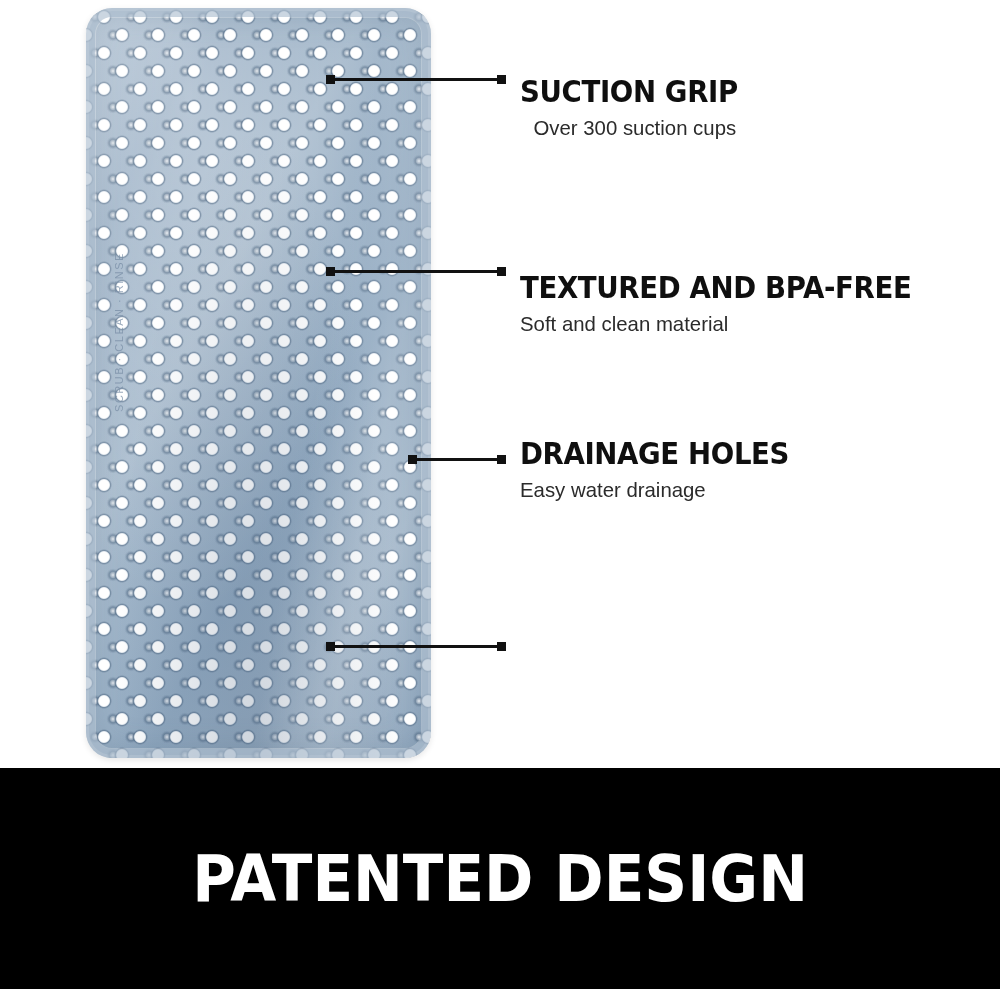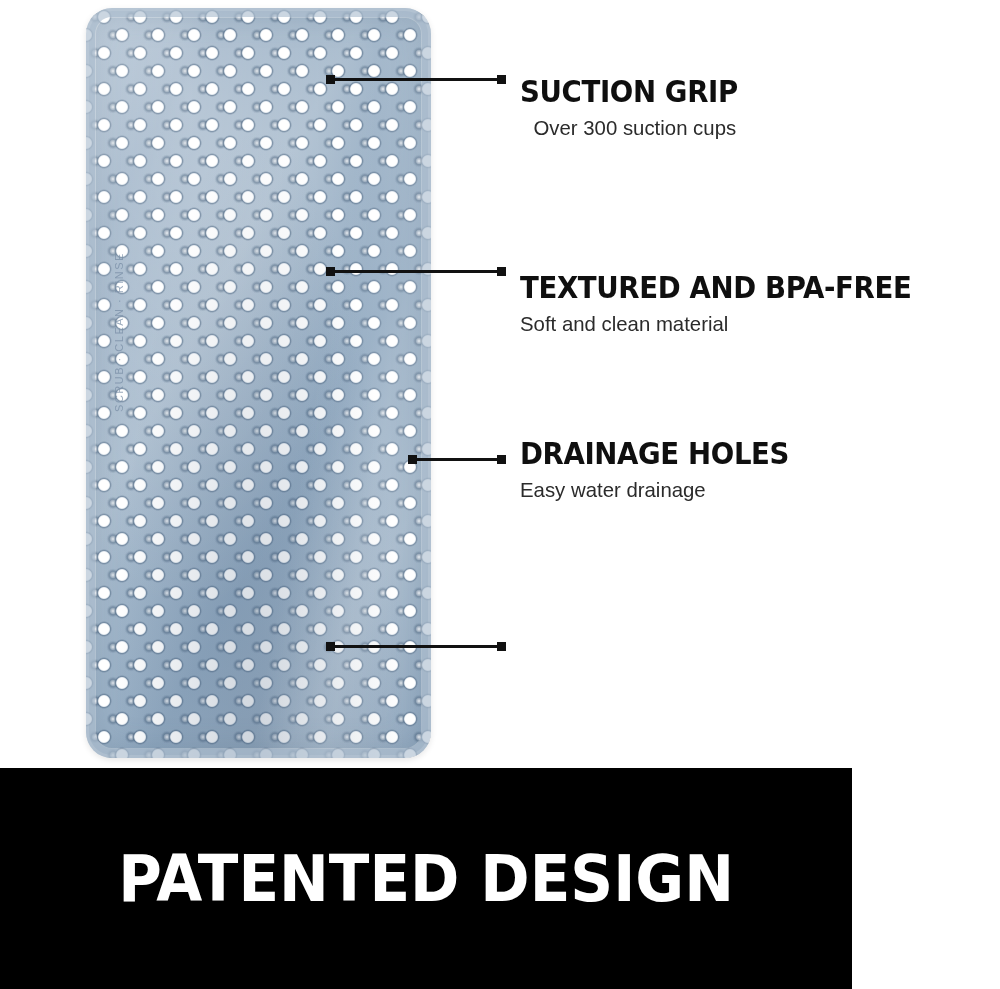--- a/index.html
+++ b/index.html
@@ -138,21 +138,21 @@
     width: 9px;
     height: 9px;
     background: #111111;
   }
 
   
   #banner {
     position: absolute;
     left: 0;
     top: 768px;
-    width: 852px;
+    width: 1000px;
     height: 221px;
     background: #000000;
     display: flex;
     align-items: center;
     justify-content: center;
   }
   #banner-text {
     color: #ffffff;
     font-family: "DejaVu Sans", "Liberation Sans", sans-serif;
     font-weight: 700;

